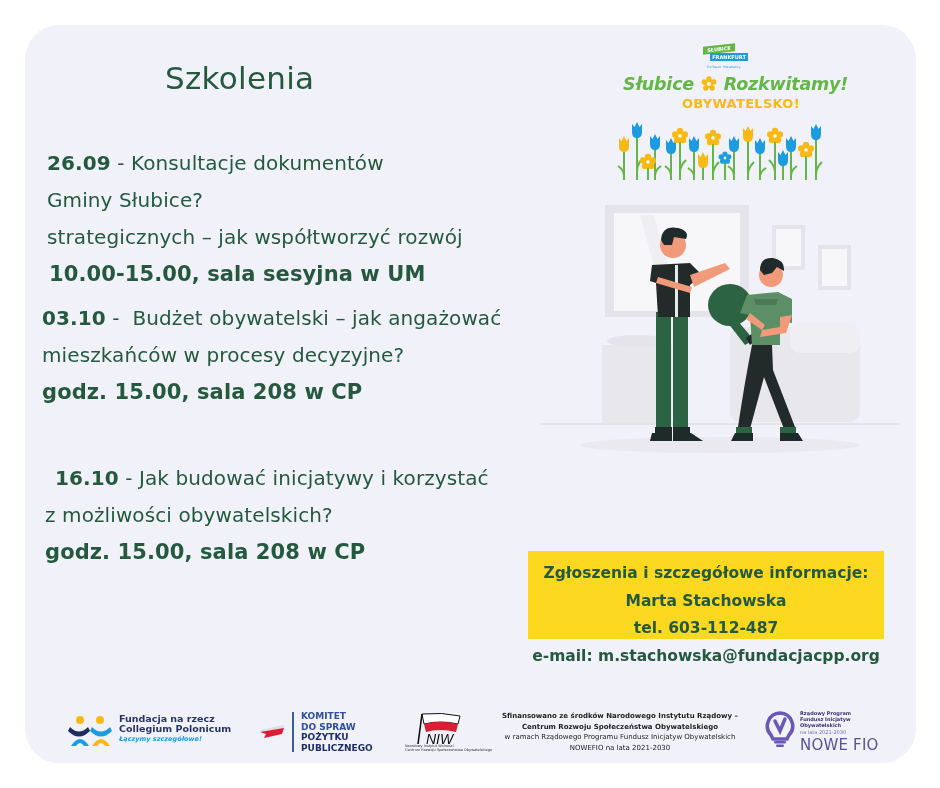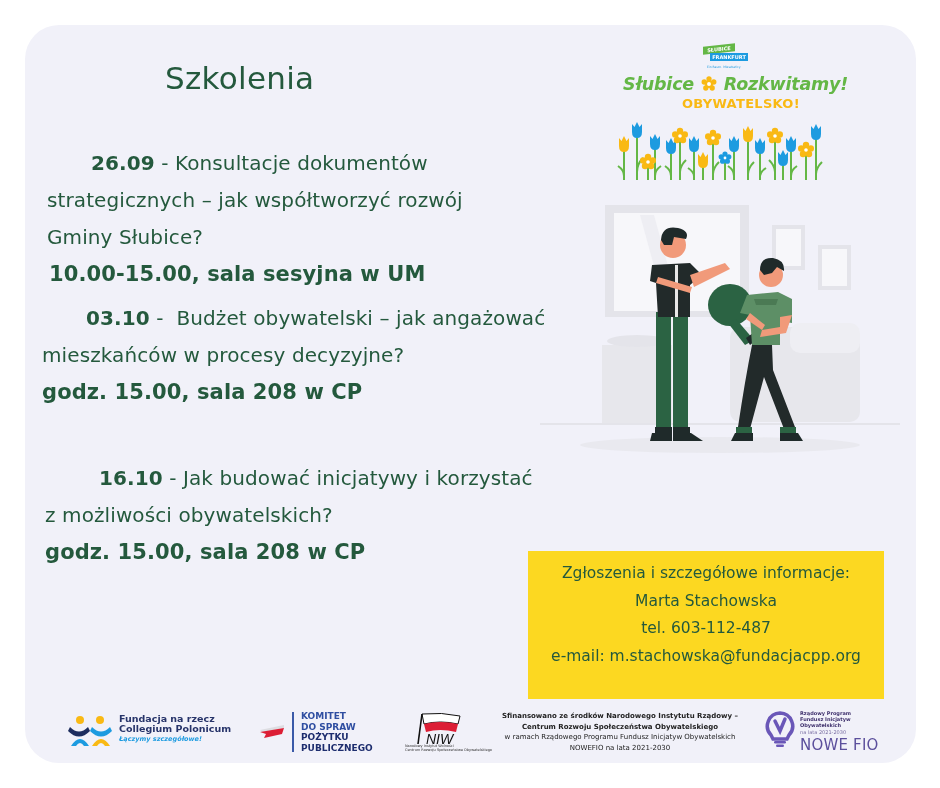--- a/index.html
+++ b/index.html
@@ -10,32 +10,32 @@
   .card {
     position: absolute; left: 25px; top: 25px; width: 891px; height: 738px;
     background: #f1f1f9; border-radius: 34px;
   }
   .title {
     position: absolute; left: 165px; top: 60px; font-size: 31px; font-weight: 500;
     color: #24593d; letter-spacing: 0.3px;
   }
   .event { position: absolute; color: #24593d; font-size: 20px; line-height: 37px; letter-spacing: 0.1px; }
   .event .line { display: block; white-space: nowrap; }
-  .event b { font-weight: bold; margin-left: 44px; }
+  .event b { font-weight: bold; }
   .ev1 { left: 47px; top: 145px; }
   .ev1 .l4 { margin-left: 2px; }
   .ev2 { left: 42px; top: 300px; }
   .ev3 { left: 45px; top: 460px; }
   .ev3 .l1 { margin-left: 10px; }
   .time-line { font-weight: bold; font-size: 21px; }
 
   .contact {
-    position: absolute; left: 528px; top: 551px; width: 356px; height: 148px;
+    position: absolute; left: 528px; top: 551px; width: 356px; height: 88px;
     background: #fcd821; color: #24593d; text-align: center;
-    font-size: 15.5px; font-weight: normal; line-height: 27.5px; padding-top: 9px; box-sizing: border-box;
+    font-size: 15.5px; font-weight: bold; line-height: 27.5px; padding-top: 9px; box-sizing: border-box;
   }
   .contact div { white-space: nowrap; }
 
   .slubice-brand { position: absolute; left: 615px; top: 44px; width: 215px; height: 140px; }
   .sf-logo { position: absolute; left: 88px; top: 0px; width: 46px; height: 20px; }
   .sf-top { position: absolute; left: 0; top: 1px; width: 32px; height: 8px; background: #64b746; transform: skewY(-6deg); color: #fff; font-size: 5px; font-weight: bold; text-align: center; line-height: 8px; }
   .sf-bottom { position: absolute; left: 7px; top: 9px; width: 38px; height: 8px; background: #1d9be0; color: #fff; font-size: 5px; font-weight: bold; text-align: center; line-height: 8px; }
   .sf-tag { position: absolute; left: 92px; top: 21px; font-size: 3px; color: #1d9be0; white-space: nowrap; }
   .rozkwitamy {
     position: absolute; left: 8px; top: 30px; font-size: 17.5px; font-style: italic; font-weight: bold;
@@ -66,22 +66,22 @@
 </style>
 </head>
 <body>
 
 <div class="card"></div>
 
 <div class="title">Szkolenia</div>
 
 <div class="event ev1">
   <span class="line"><b>26.09</b><span> - </span><span>Konsultacje dokumentów</span></span>
+  <span class="line">Gminy Słubice?</span>
   <span class="line">strategicznych – jak współtworzyć rozwój</span>
-  <span class="line">Gminy Słubice?</span>
   <span class="line time-line l4">10.00-15.00, sala sesyjna w UM</span>
 </div>
 
 <div class="event ev2">
   <span class="line"><b>03.10</b><span style="white-space:pre"> -  </span><span>Budżet obywatelski – jak angażować</span></span>
   <span class="line">mieszkańców w procesy decyzyjne?</span>
   <span class="line time-line">godz. 15.00, sala 208 w CP</span>
 </div>
 
 <div class="event ev3">

